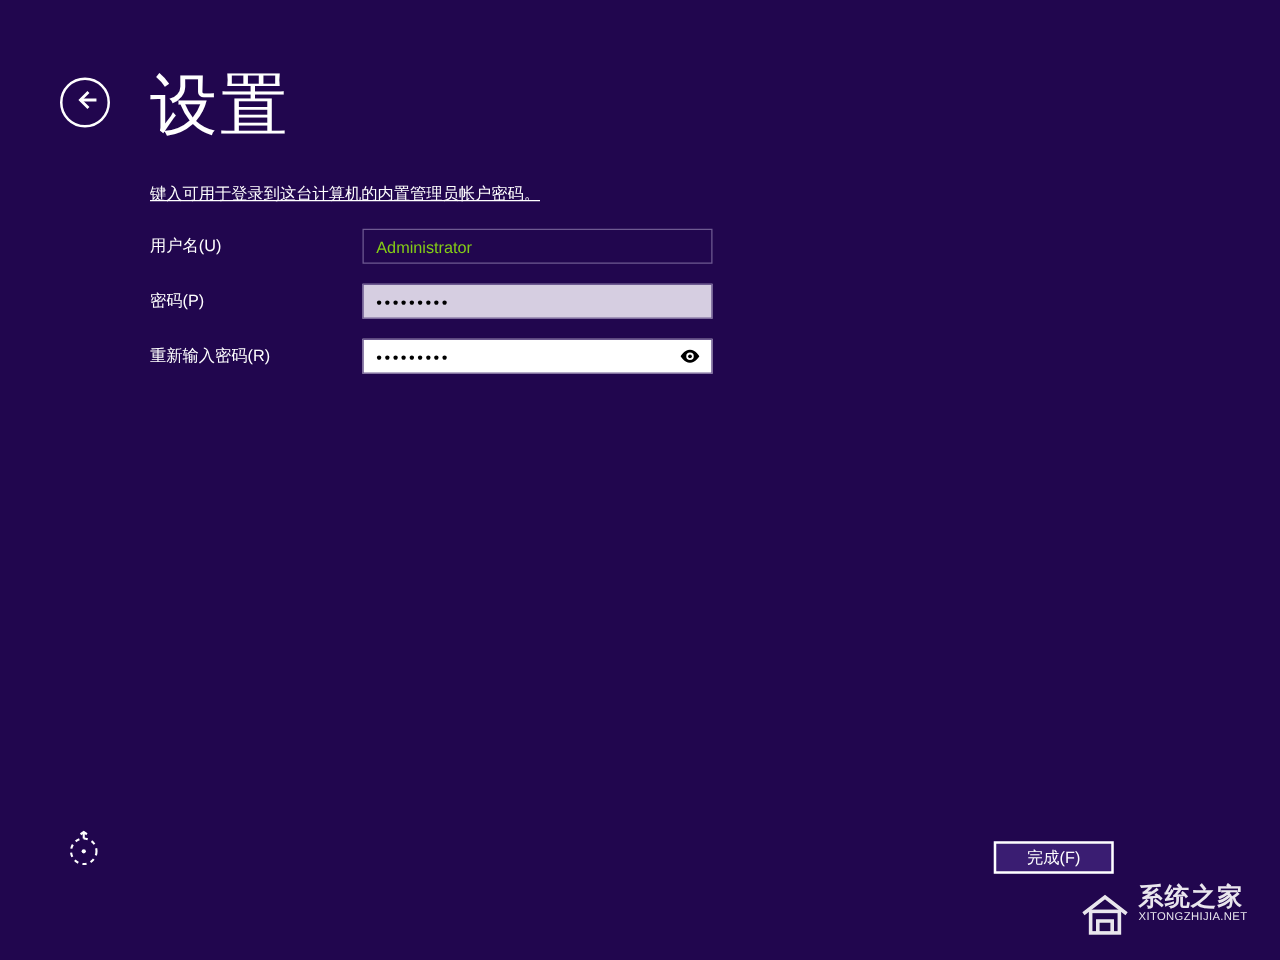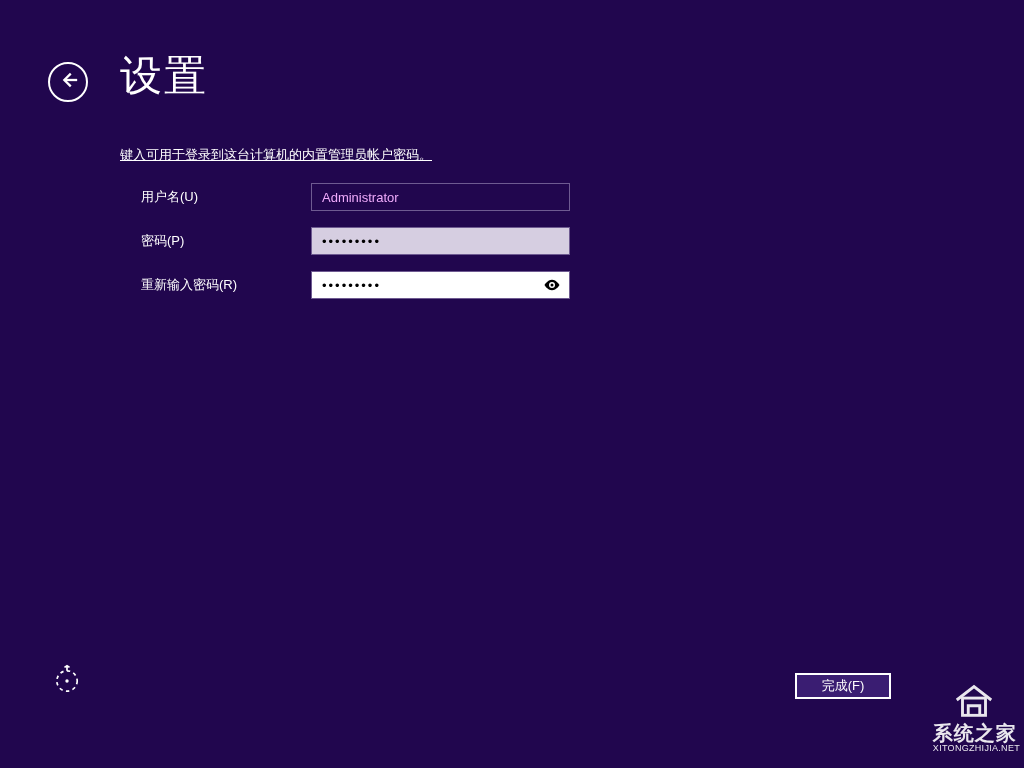--- a/index.html
+++ b/index.html
@@ -18,21 +18,21 @@
       border: 2px solid #fff;
       border-radius: 50%;
       display: flex; align-items: center; justify-content: center;
       cursor: pointer;
     }
     .back-circle svg { width: 22px; height: 22px; }
 
     .page-title {
       position: absolute;
       top: 48px; left: 120px;
-      font-size: 42px;
+      font-size: 54px;
       font-weight: 300;
       letter-spacing: 2px;
     }
 
     .instruction {
       position: absolute;
       top: 146px; left: 120px;
       font-size: 13px;
       text-decoration: underline;
     }
@@ -44,33 +44,32 @@
     }
     .row {
       display: flex;
       align-items: center;
       margin-bottom: 16px;
     }
     .row-label {
       width: 170px;
       font-size: 13px;
       flex-shrink: 0;
-      margin-left: 21px;
     }
     .field {
       flex: 1;
       height: 28px;
       border: 1px solid #6e5a91;
       display: flex;
       align-items: center;
       padding: 0 10px;
       font-size: 13px;
       position: relative;
     }
-    .field.readonly { background: transparent; color: #f0abfc; }
+    .field.readonly { background: transparent; color: #84cc16; }
     .field.pw       { background: #d6cee1; color: #000; }
     .field.active   { background: #ffffff; color: #000; }
     .eye-icon {
       position: absolute; right: 8px; top: 50%; transform: translateY(-50%);
       width: 18px; height: 18px;
       display: flex; align-items: center; justify-content: center;
       cursor: pointer;
     }
     .dots { letter-spacing: 2px; font-size: 13px; }
 
@@ -89,24 +88,23 @@
       background: #3a1d72;
       color: #fff;
       font-size: 13px;
       display: flex; align-items: center; justify-content: center;
       cursor: pointer;
       margin-top: 36px;
     }
 
     .watermark {
       position: absolute;
-      right: 4px; bottom: 14px;
-      display: flex; align-items: center;
+      right: 26px; bottom: 14px;
+      display: flex; 
       opacity: 0.9;
-      flex-direction: column;
     }
     .wm-logo {
       width: 46px; height: 46px;
       display: flex; align-items: center; justify-content: center;
       margin-right: 4px;
     }
     .wm-text-cn { font-size: 20px; font-weight: 700; letter-spacing: 1px; line-height: 1; }
     .wm-text-en { font-size: 9px; letter-spacing: 0.3px; line-height: 1.2; }
   </style>
 </head>

